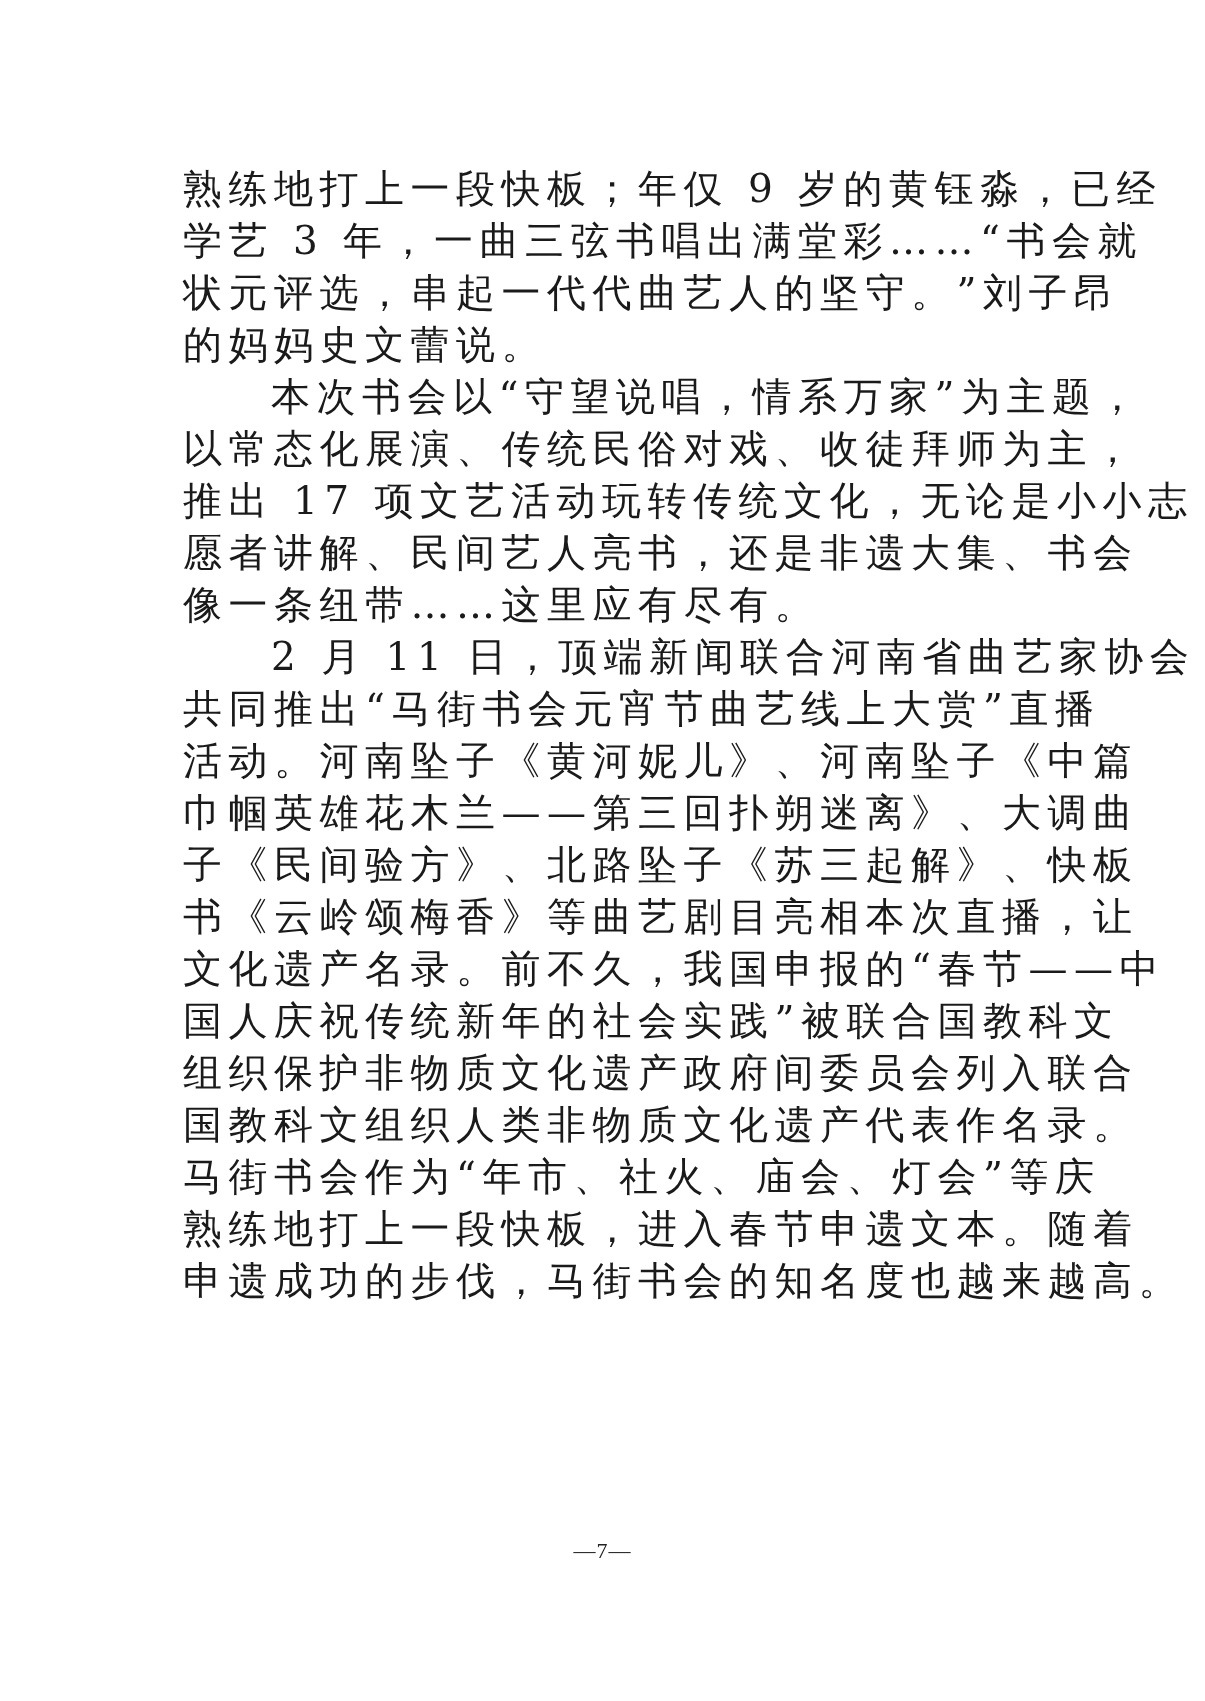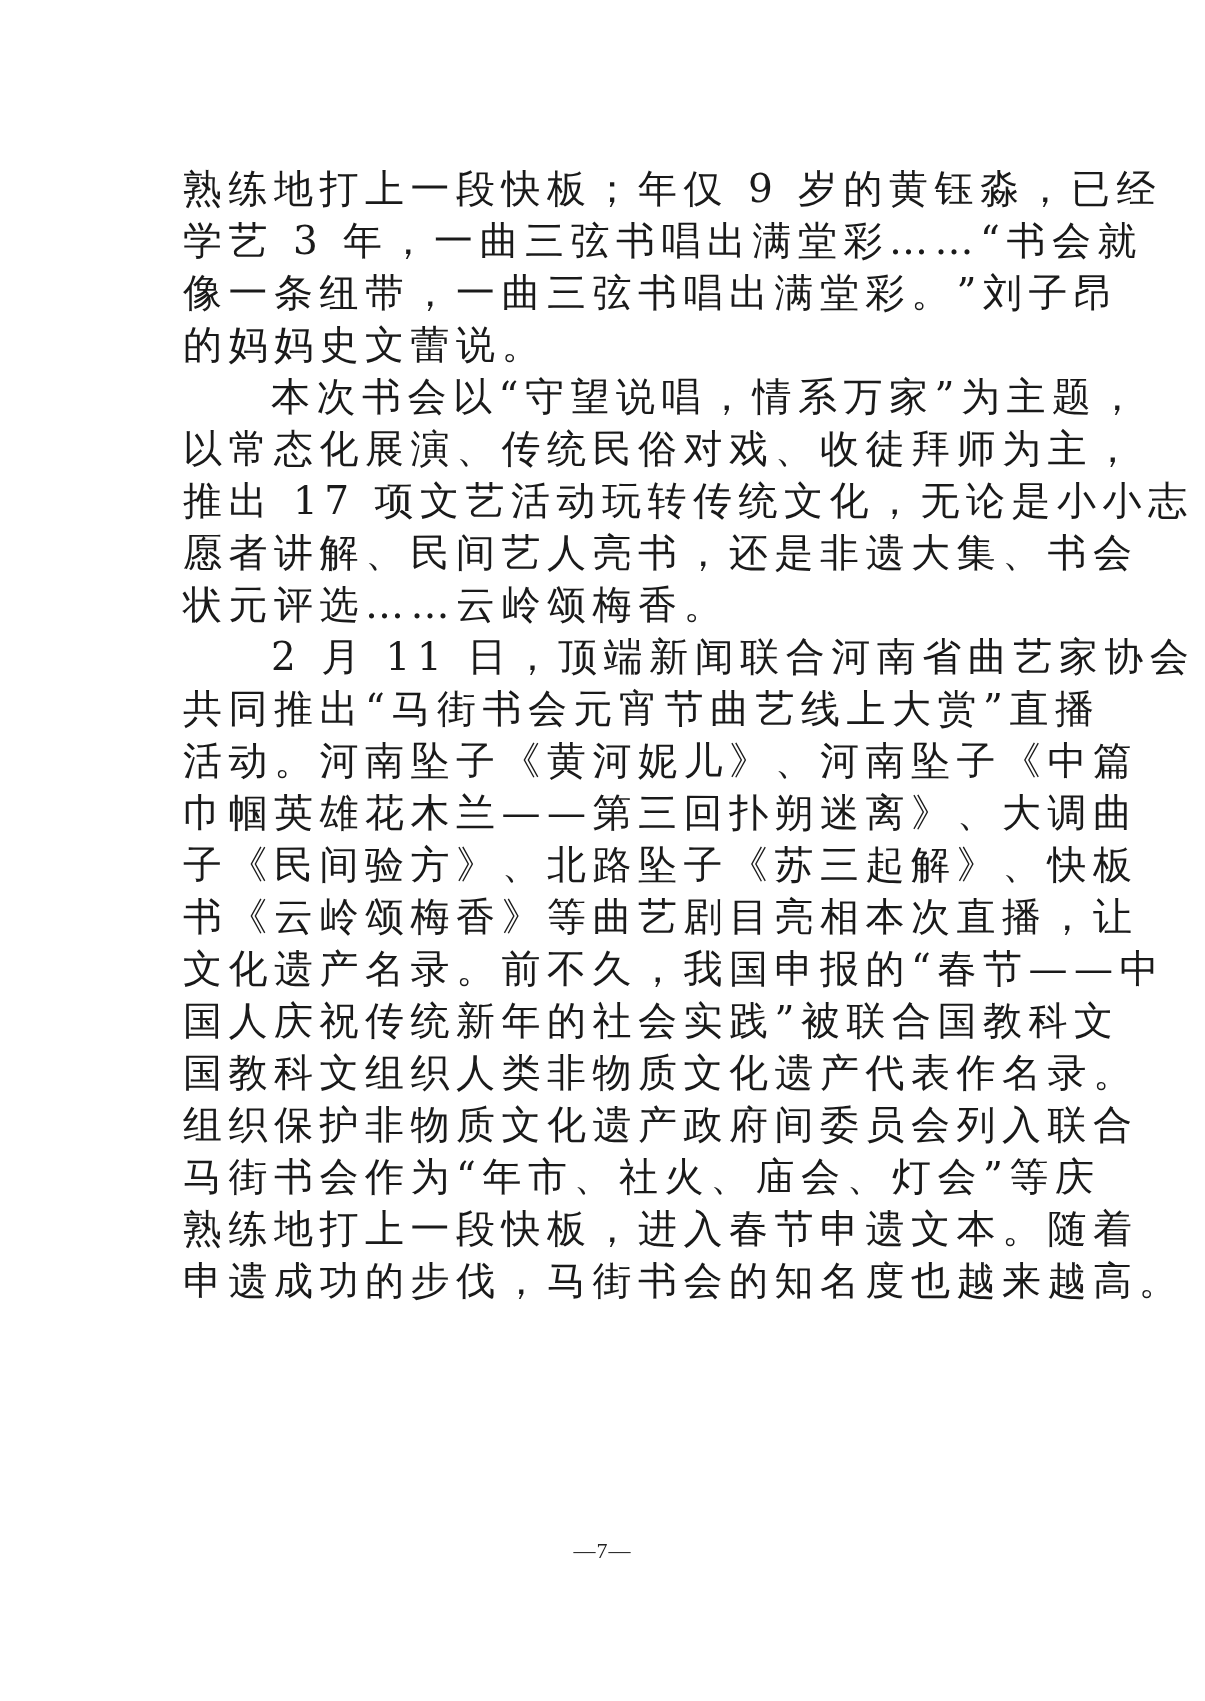--- a/index.html
+++ b/index.html
@@ -57,40 +57,40 @@
   }
 </style>
 </head>
 <body>
 
 <div class="page">
   <div class="body-text">
 
     <span class="line">熟练地打上一段快板；年仅 9 岁的黄钰淼，已经</span>
     <span class="line">学艺 3 年，一曲三弦书唱出满堂彩……“书会就</span>
-    <span class="line">像一条纽带，一曲三弦书唱出满堂彩。”刘子昂</span>
+    <span class="line">状元评选，串起一代代曲艺人的坚守。”刘子昂</span>
     <span class="line last">的妈妈史文蕾说。</span>
 
     <span class="line indent">本次书会以“守望说唱，情系万家”为主题，</span>
     <span class="line">以常态化展演、传统民俗对戏、收徒拜师为主，</span>
     <span class="line">推出 17 项文艺活动玩转传统文化，无论是小小志</span>
     <span class="line">愿者讲解、民间艺人亮书，还是非遗大集、书会</span>
-    <span class="line last">状元评选……云岭颂梅香。</span>
+    <span class="line last">像一条纽带……这里应有尽有。</span>
 
     <span class="line indent">2 月 11 日，顶端新闻联合河南省曲艺家协会，</span>
     <span class="line">共同推出“马街书会元宵节曲艺线上大赏”直播</span>
     <span class="line">活动。河南坠子《黄河妮儿》、河南坠子《中篇</span>
     <span class="line">巾帼英雄花木兰——第三回扑朔迷离》、大调曲</span>
     <span class="line">子《民间验方》、北路坠子《苏三起解》、快板</span>
     <span class="line">书《云岭颂梅香》等曲艺剧目亮相本次直播，让</span>
 
     <span class="line">文化遗产名录。前不久，我国申报的“春节——中</span>
     <span class="line">国人庆祝传统新年的社会实践”被联合国教科文</span>
+    <span class="line">组织保护非物质文化遗产政府间委员会列入联合</span>
     <span class="line">国教科文组织人类非物质文化遗产代表作名录。</span>
-    <span class="line">组织保护非物质文化遗产政府间委员会列入联合</span>
     <span class="line">马街书会作为“年市、社火、庙会、灯会”等庆</span>
     <span class="line">熟练地打上一段快板，进入春节申遗文本。随着</span>
     <span class="line">申遗成功的步伐，马街书会的知名度也越来越高。</span>
 
 
   </div>
 
   <div class="page-number">—7—</div>
 </div>
 

